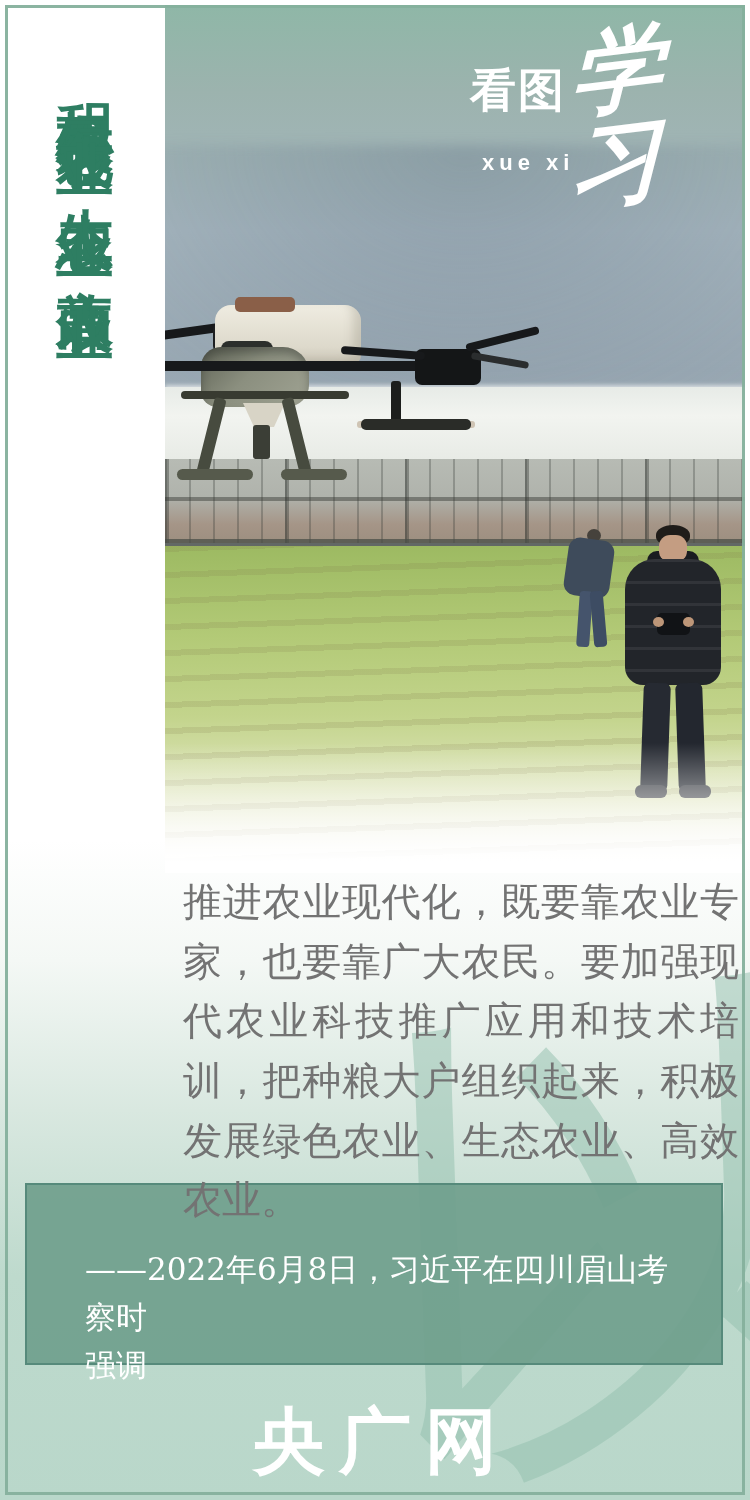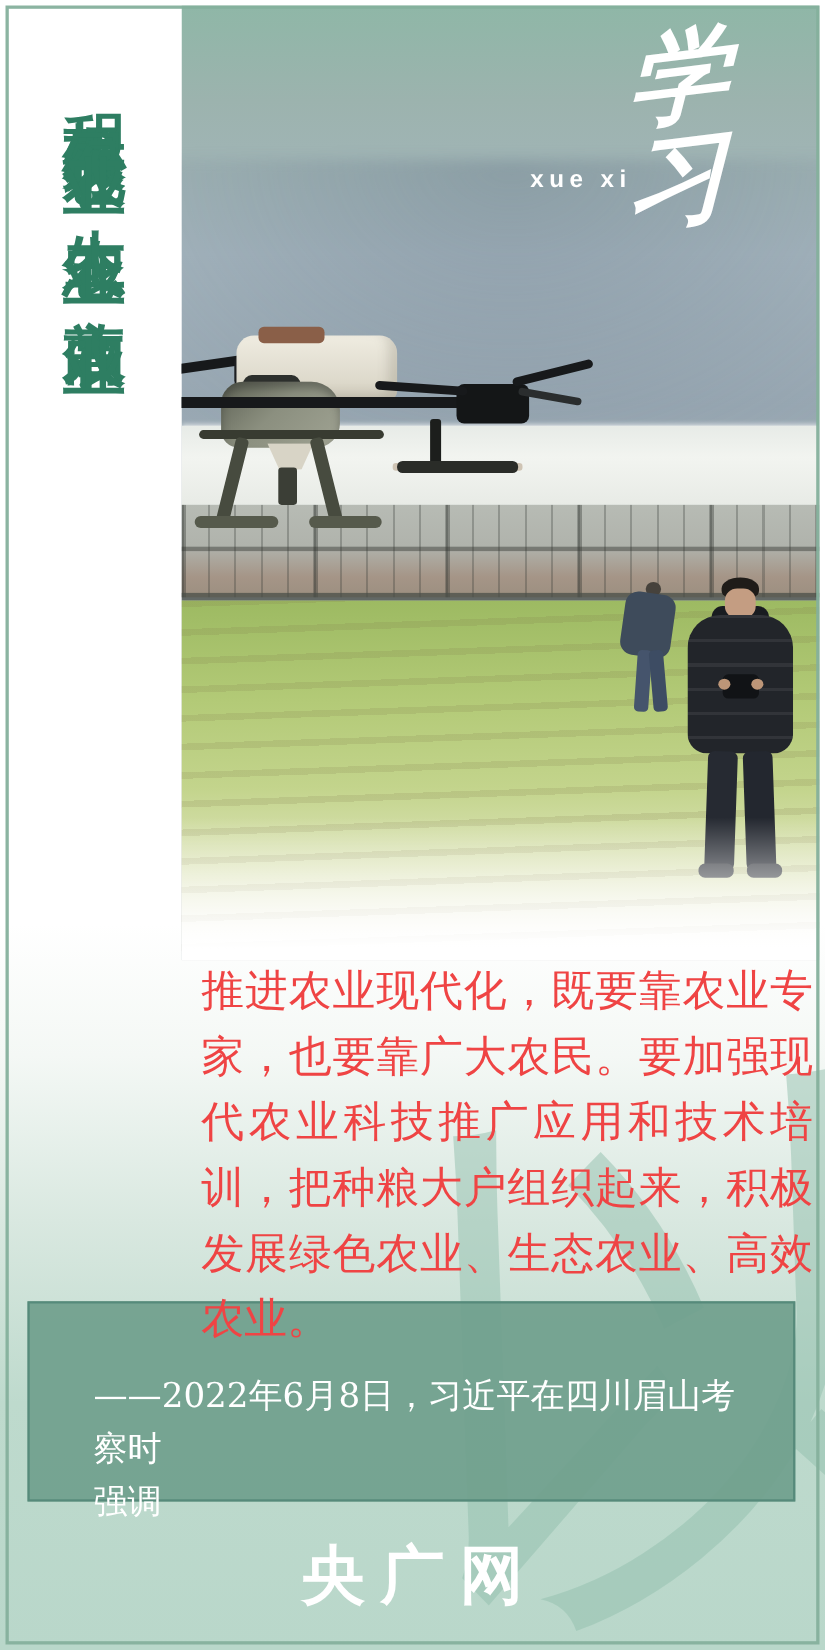--- a/index.html
+++ b/index.html
@@ -105,41 +105,41 @@
     font-family:"Liberation Sans",sans-serif; }
   .logo-pinyin{ position:absolute; left:30px; top:74px; font-size:22px; font-weight:700; letter-spacing:5px;margin-top:40px; }
   .logo-script{ position:absolute; left:118px; top:-16px; font-size:92px; font-weight:700;
     font-family:"DejaVu Serif","Liberation Serif",serif; font-style:italic;
     transform:rotate(-7deg) skewX(-8deg); line-height:1; }
 
   
   .quote-body{
     position:absolute; left:183px; top:872px; width:556px; z-index:10;
     font-family:"DejaVu Serif","Liberation Serif",serif;
-    font-size:39px; line-height:1.53; color:#ef4444; text-align:justify;
+    font-size:39px; line-height:1.53; color:#737373; text-align:justify;
   }
 
   
   .watermark{ position:absolute; left:370px; top:980px; z-index:2;
     font-family:"DejaVu Serif",serif; font-size:500px; line-height:1; color:#93c0ae; opacity:.5;
     transform:rotate(-8deg) skewX(-6deg); pointer-events:none; }
 
   
   .attr-box{
     position:absolute; left:25px; top:1183px; width:698px; height:182px; z-index:5;
     background:rgba(112,159,141,.93); border:2px solid #568a7b;
     padding:60px 40px 0 58px;
     font-family:"DejaVu Serif","Liberation Serif",serif;
     font-size:31px; line-height:1.55; color:#ffffff;
   }
 
   
   .footer-logo{
     position:absolute; left:0; top:1394px; width:750px; z-index:10;
-    text-align:center; color:#ffffff; font-size:58px; font-weight:700; letter-spacing:14px;
+    text-align:center; color:#ffffff; font-size:72px; font-weight:700; letter-spacing:14px;
     font-family:"Liberation Sans",sans-serif; text-indent:14px;
   }
 </style>
 </head>
 <body>
 
 <div class="poster">
 
   <div class="photo">
     <div class="sky"></div>
@@ -194,20 +194,21 @@
       <div class="op-leg1"></div>
       <div class="op-leg2"></div>
       <div class="op-shoe1"></div>
       <div class="op-shoe2"></div>
     </div>
 
     <div class="photo-fade"></div>
   </div>
 
   <div class="logo">
+    <div class="logo-kantu">看图</div>
     <div class="logo-pinyin">xue xi</div>
     <div class="logo-script">学习</div>
   </div>
 
   <div class="vertical-title">积极发展绿色农业　生态农业　高效农业</div>
 
   <div class="quote-body">推进农业现代化，既要靠农业专家，也要靠广大农民。要加强现代农业科技推广应用和技术培训，把种粮大户组织起来，积极发展绿色农业、生态农业、高效农业。</div>
 
   <div class="watermark">以</div>
 

